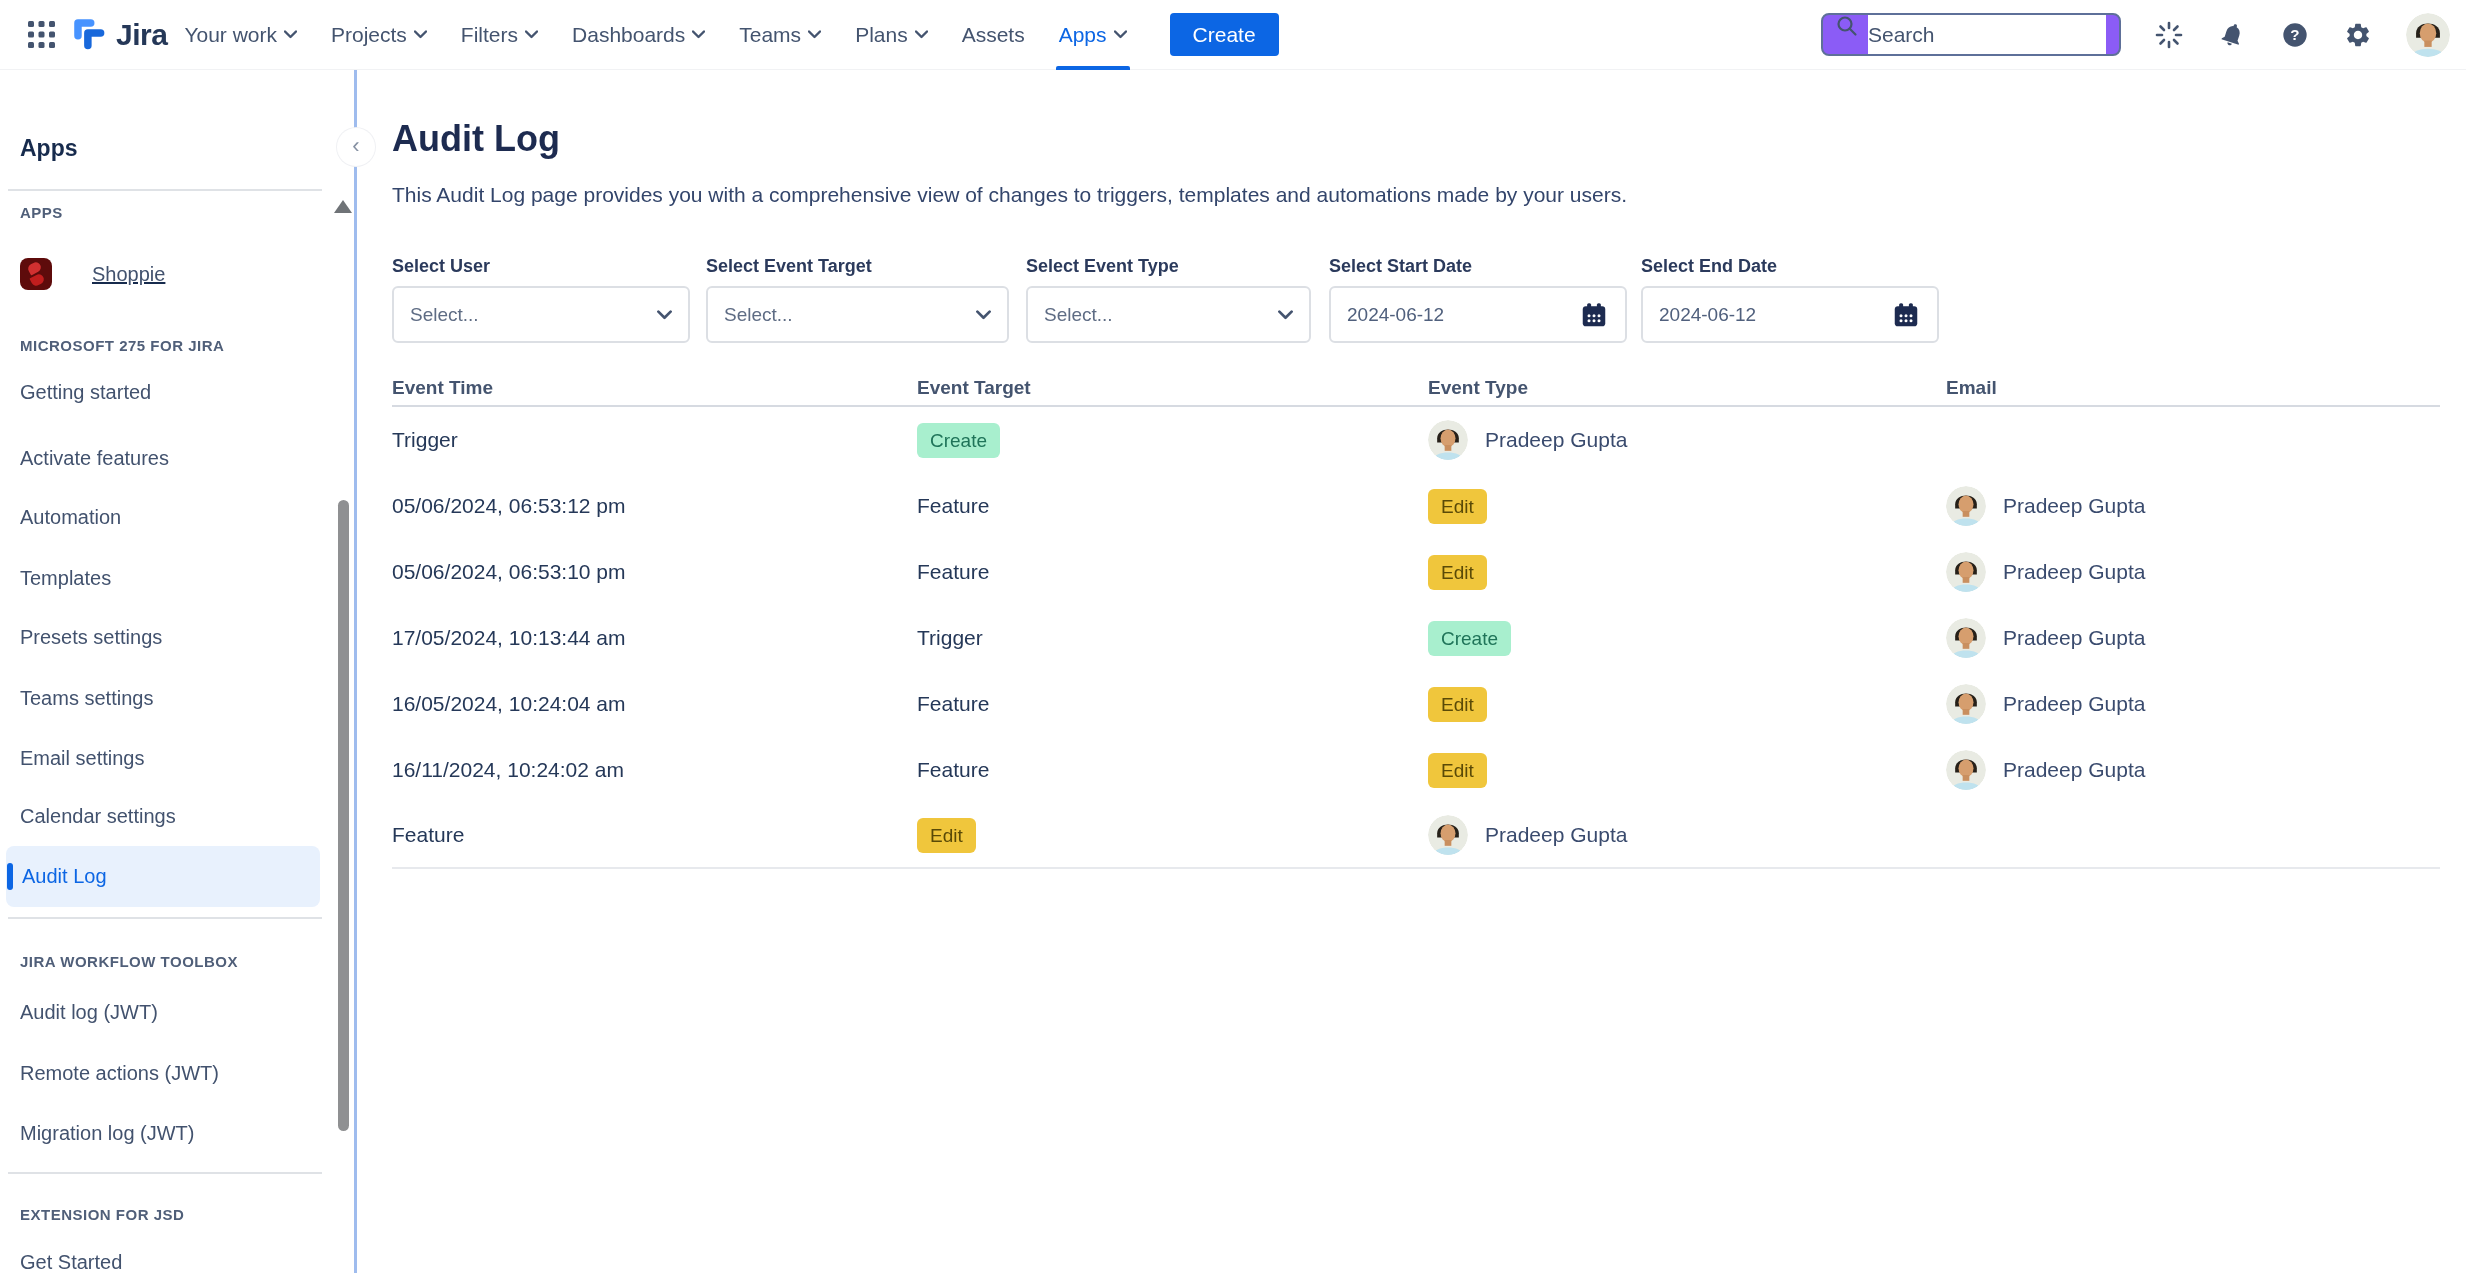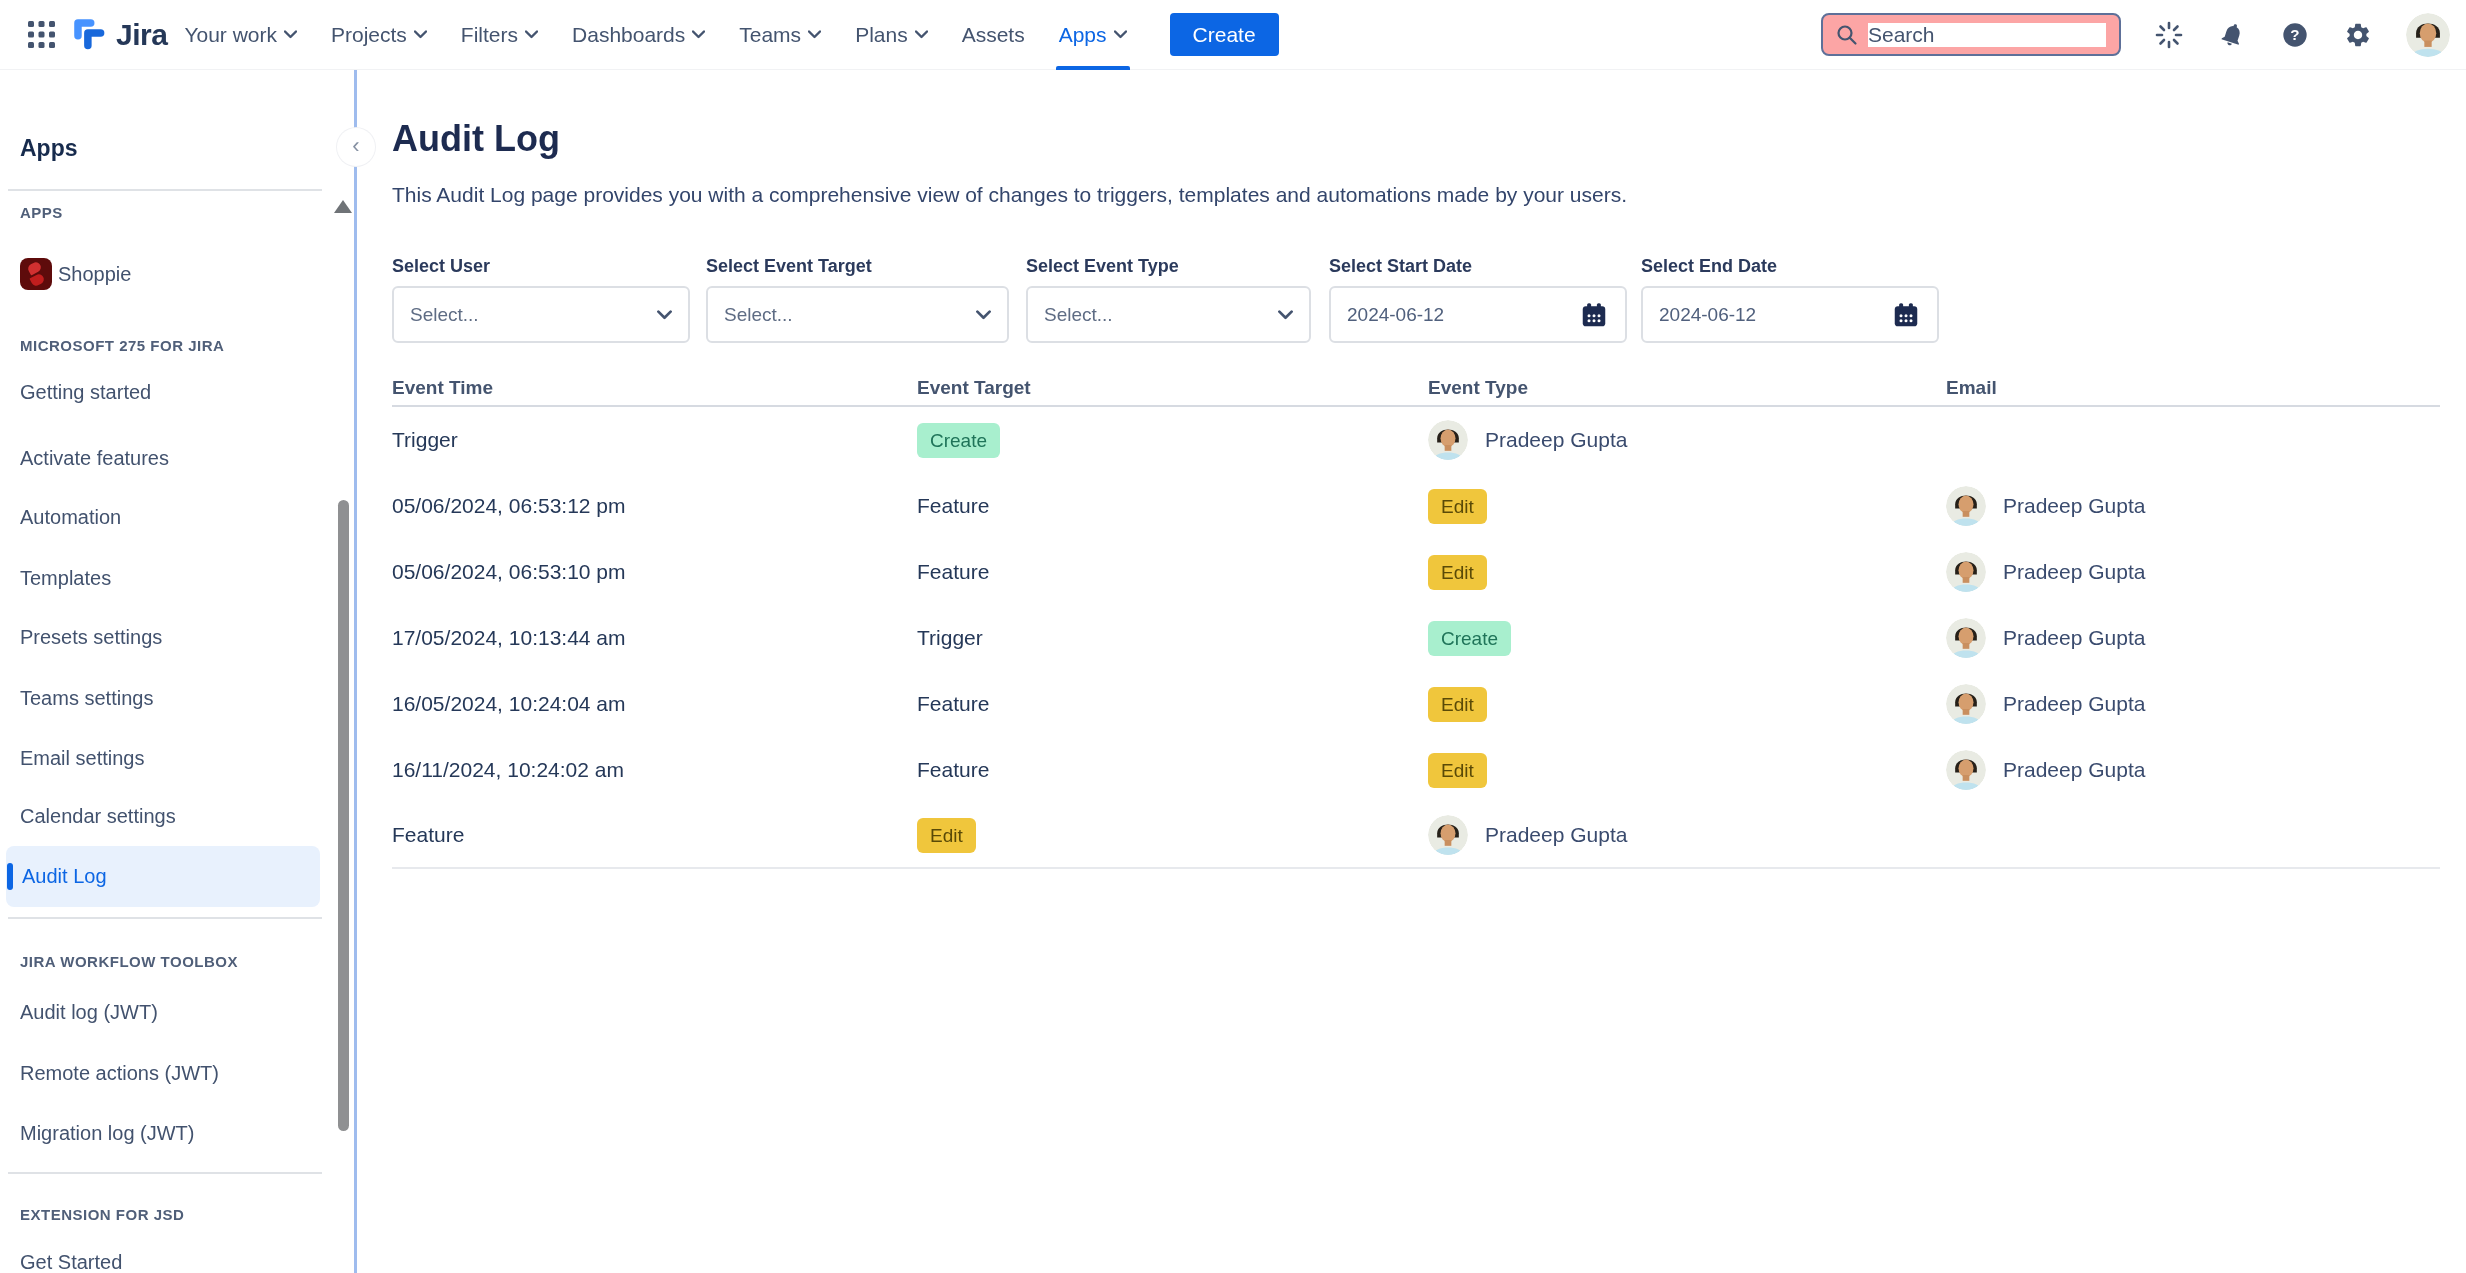--- a/index.html
+++ b/index.html
@@ -30,21 +30,21 @@
     background:#0C66E4; border-radius:2px 2px 0 0;
   }
   .create-btn {
     margin-left:26px; height:43px; padding:0 23px; border:none; border-radius:4px;
     background:#0C66E4; color:#fff; font-size:21px; font-weight:500; cursor:pointer;
     font-family:"Liberation Sans", sans-serif;
   }
   .topbar-right { margin-left:auto; display:flex; align-items:center; gap:33px; }
   .search-box {
     width:300px; height:43px; border:2px solid #5E7099; border-radius:8px;
-    display:flex; align-items:center; gap:10px; padding:0 13px; background:#fca5a5;
+    display:flex; gap:10px; padding:0 13px; background:#8b5cf6;
   }
   .search-box input {
     border:none; outline:none; flex:1; font-size:21px; color:#44546F; min-width:0;
     font-family:"Liberation Sans", sans-serif;
   }
   .search-box input::placeholder { color:#44546F; opacity:1; }
   .icon-btn { width:30px; height:30px; display:flex; align-items:center; justify-content:center; cursor:pointer; }
   .avatar { border-radius:50%; overflow:hidden; cursor:pointer; }
 
   
@@ -57,21 +57,21 @@
     padding-left:20px; font-size:20px; color:#42526E; cursor:pointer; white-space:nowrap;
   }
   .sb-item.selected {
     left:6px; width:314px; height:61px; line-height:61px; padding-left:16px;
     background:#E8F1FD; border-radius:8px; color:#0C66E4;
   }
   .sb-item.selected::before {
     content:""; position:absolute; left:1px; top:17px; width:6px; height:27px;
     background:#0C66E4; border-radius:3px;
   }
-  .sb-app { position:absolute; top:182px; left:20px; height:44px; display:flex; align-items:center; gap:6px; cursor:pointer; }
+  .sb-app { position:absolute; top:182px; left:20px; height:44px; display:flex; align-items:center; gap:40px; cursor:pointer;text-decoration:underline; }
   .sb-app-icon {
     width:32px; height:32px; border-radius:8px; background:#5E0B0B; position:relative; overflow:hidden;
   }
   .sb-app-icon::before {
     content:""; position:absolute; left:8px; top:5px; width:13px; height:10px;
     background:#D23030; border-radius:7px 7px 7px 1px; transform:rotate(-28deg);
   }
   .sb-app-icon::after {
     content:""; position:absolute; left:11px; top:17px; width:13px; height:10px;
     background:#C11E1E; border-radius:1px 7px 7px 7px; transform:rotate(-28deg);

